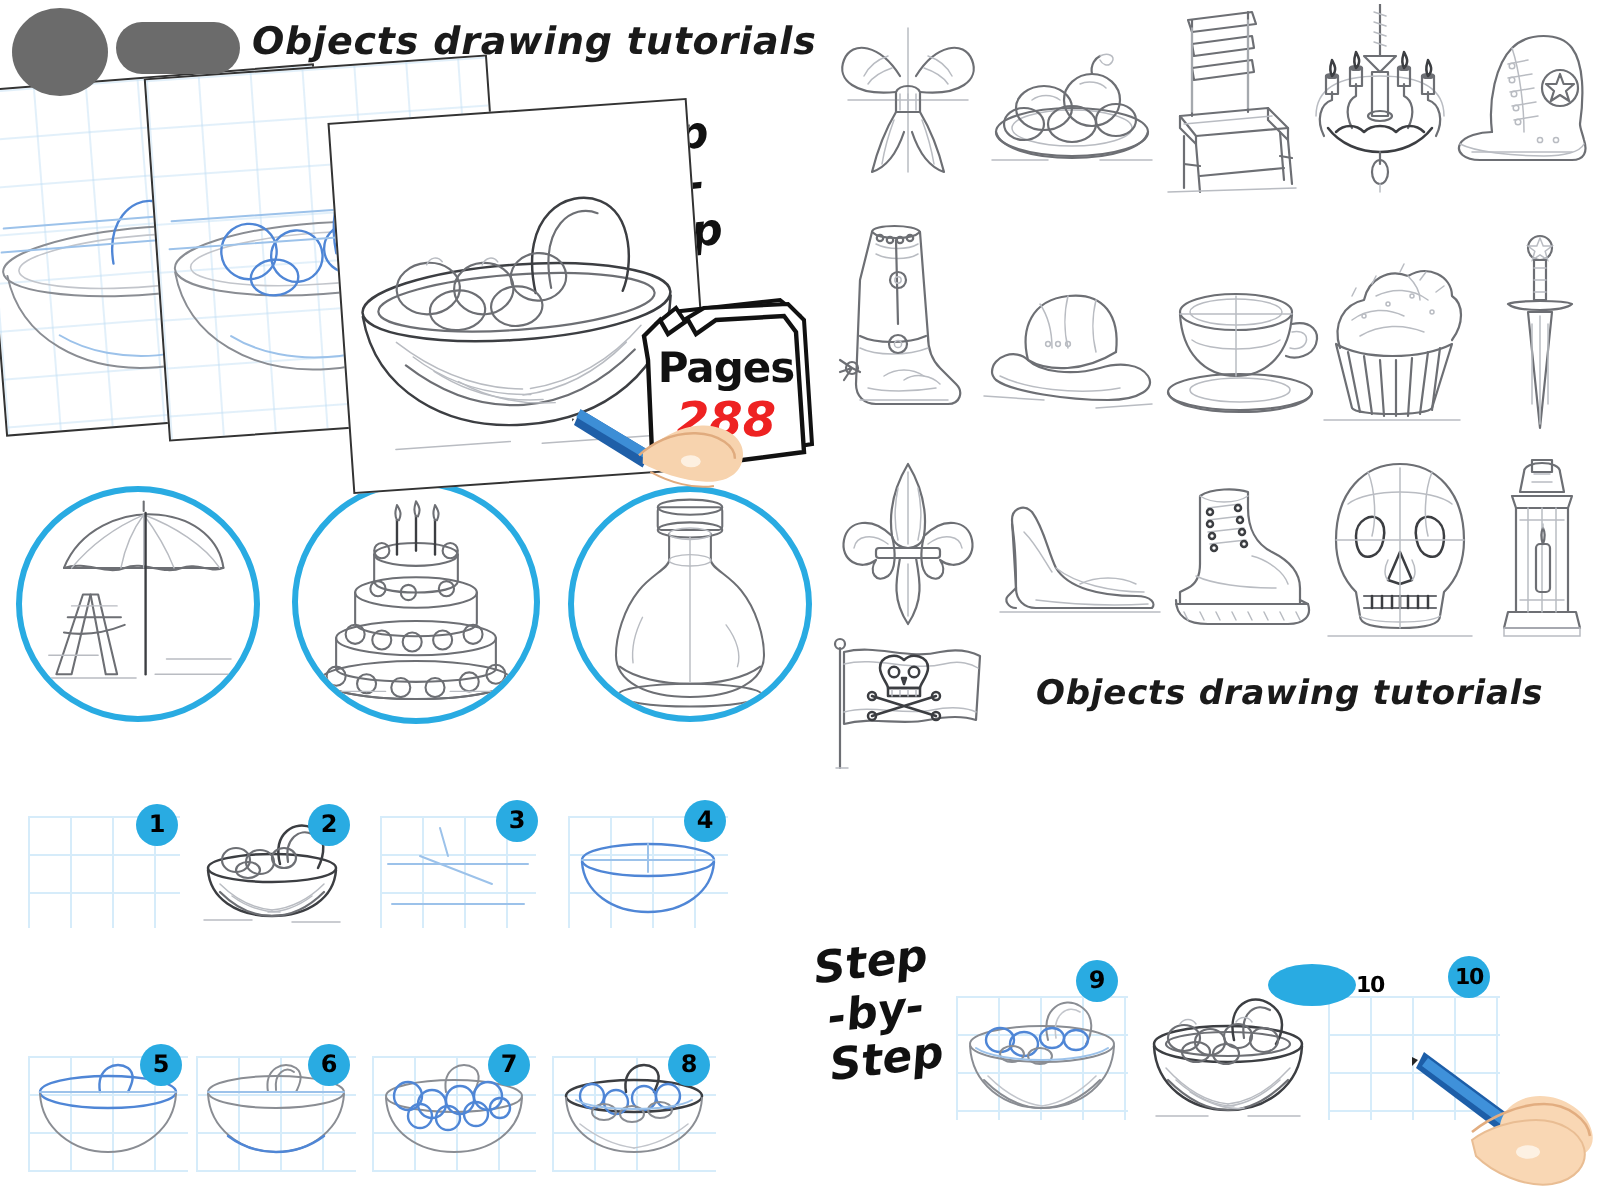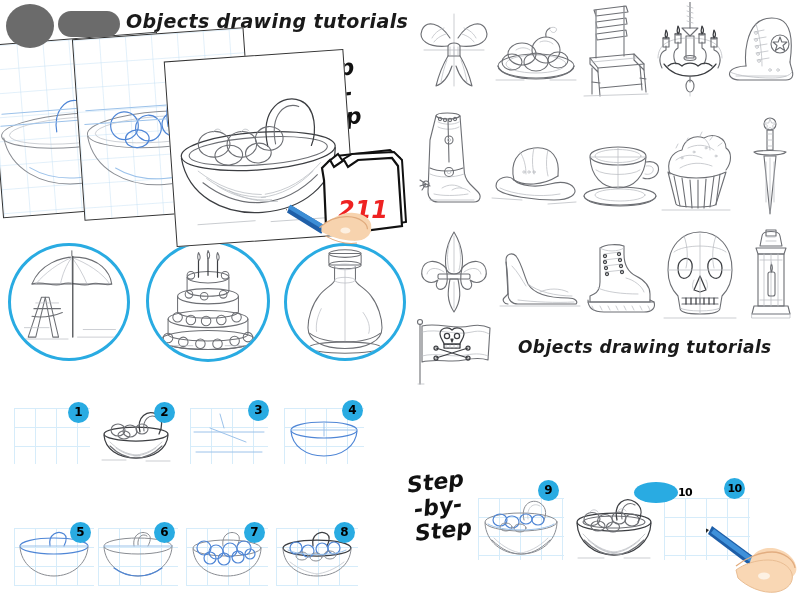--- a/index.html
+++ b/index.html
@@ -284,21 +284,22 @@
       </g>
     </svg>
   </div>
 
   <div class="abs" id="pages-badge">
     <svg viewBox="0 0 94 88" width="94" height="88">
       <path d="M20 8 L74 2 L84 10 L88 70 L26 80 L16 70 L14 22 Z" fill="#fff" stroke="#111" stroke-width="2"></path>
       <path d="M12 14 L22 6 L26 12 L36 6 L78 4 L86 12 L90 74 L30 84 L18 76 L14 28 Z" fill="#fff" stroke="#111" stroke-width="2"></path>
       <path d="M6 20 L14 12 L18 19 L28 12 L32 19 L42 12 L76 10 L82 18 L86 78 L24 86 L10 78 L8 32 Z" fill="#fff" stroke="#111" stroke-width="2.2"></path>
     </svg>
-    <div class="pages-text pages-count">211</div>
+    <div class="pages-text pages-label">Pages</div>
+    <div class="pages-text pages-count">288</div>
   </div>
 
   <div class="ring" id="ring-1">
     <svg viewBox="0 0 122 118">
       <path d="M22 40 C30 20 52 10 72 12 C92 14 104 26 106 40 Z" class="sk"></path>
       <path d="M22 40 C34 36 44 44 54 40 C64 36 74 44 84 40 C92 37 100 43 106 40" class="sk"></path>
       <g class="sk-l">
         <path d="M64 12 C58 20 54 30 52 40"></path>
         <path d="M64 12 C70 20 76 30 80 40"></path>
         <path d="M64 12 L64 40"></path>

